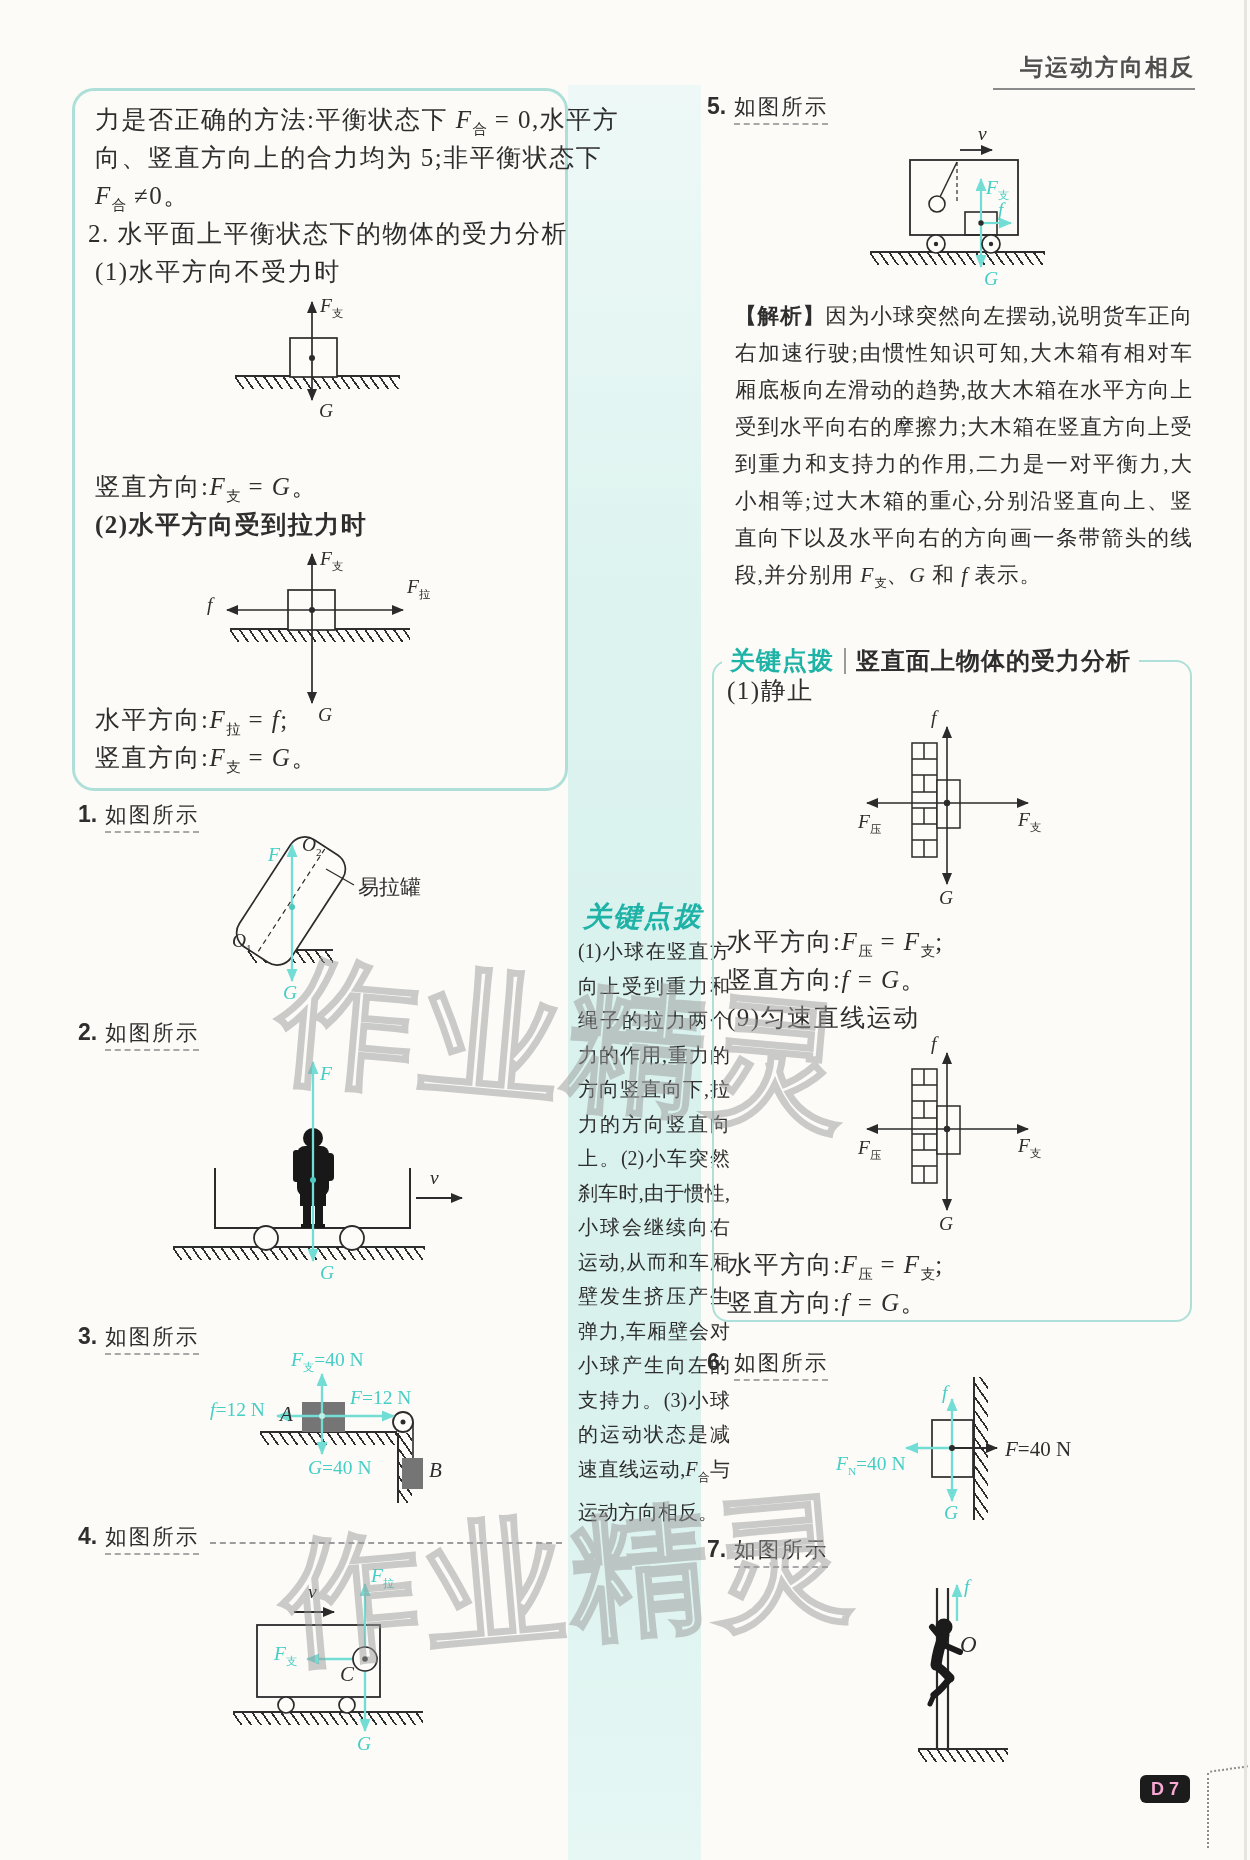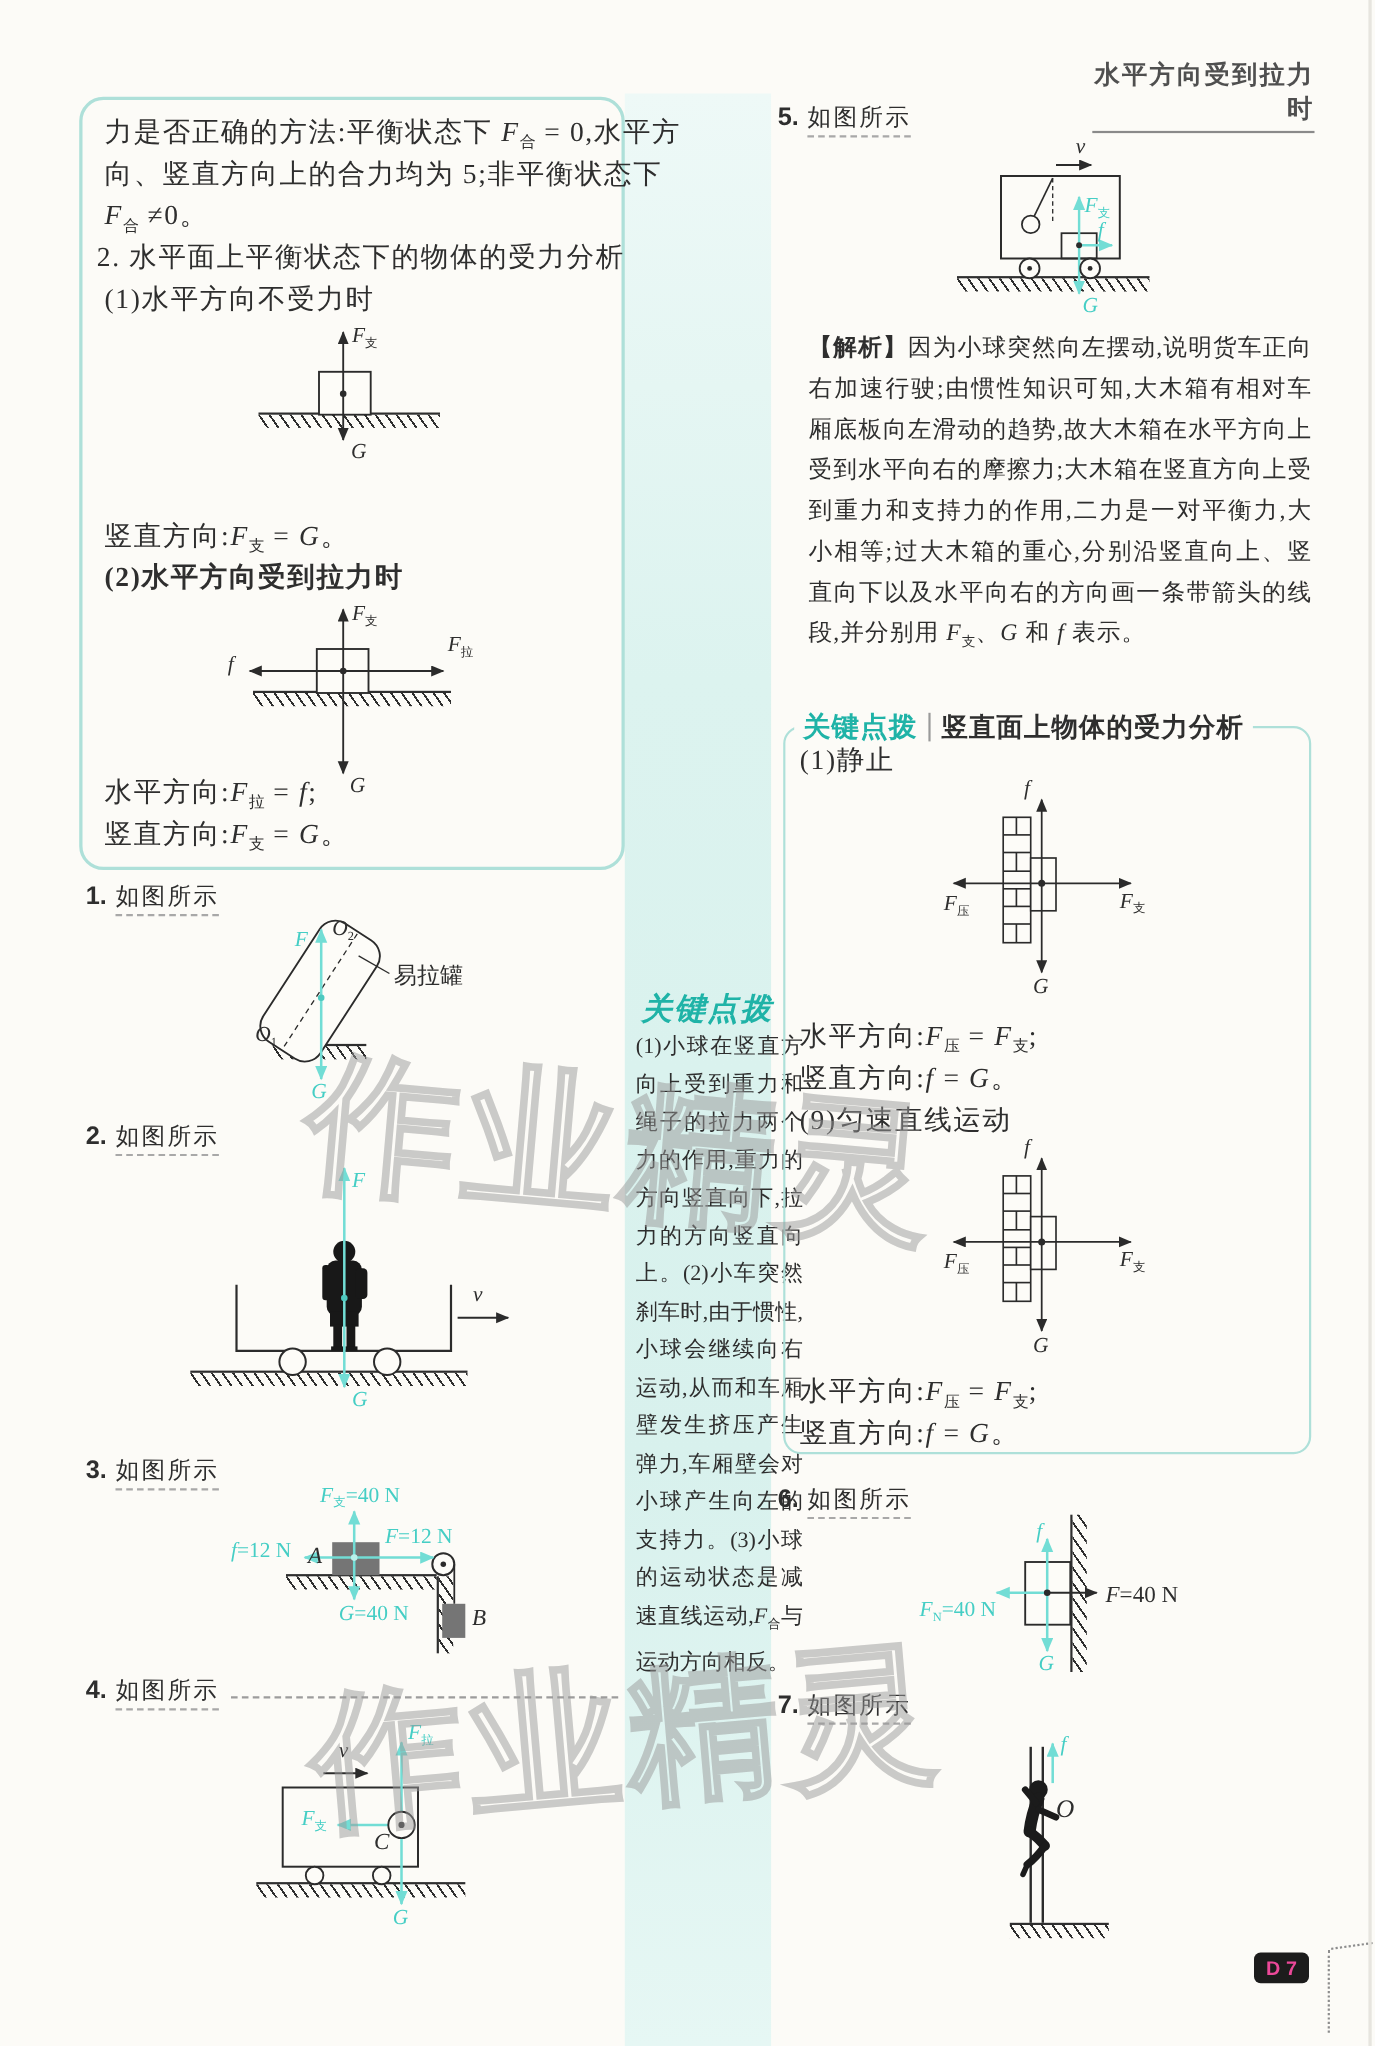--- a/index.html
+++ b/index.html
@@ -21,41 +21,41 @@
   .fig{position:absolute;}
   .fig svg{position:absolute;left:0;top:0;overflow:visible;}
   .notebox{position:absolute;border:3px solid #aee0d9;border-radius:22px;background:transparent;}
   .dzbox{position:absolute;border:2.5px solid #aee0d9;border-radius:16px;}
   .strip{position:absolute;background:linear-gradient(to bottom,#eef9f7 0%,#dcf3ef 30%,#d8f1ed 70%,#e6f7f4 100%);}
   .wm{position:absolute;font-family:"Liberation Sans","DejaVu Sans",sans-serif;font-weight:bold;
       font-size:138px;letter-spacing:6px;color:transparent;-webkit-text-stroke:2.6px #9a9a9a;
       opacity:.5;z-index:6;pointer-events:none;white-space:nowrap;}
   .teal-head{color:#1fb3a7;font-weight:bold;}
   .para{text-align:justify;font-size:21.5px;line-height:37px;letter-spacing:1px;}
-  .badge{position:absolute;background:#1c1c1c;color:#ec4899;border-radius:6px;
+  .badge{position:absolute;background:#1c1c1c;color:#f9a8d4;border-radius:6px;
          font-family:"Liberation Sans","DejaVu Sans",sans-serif;font-weight:bold;font-size:18px;
          display:flex;align-items:center;justify-content:center;}
 </style>
 </head>
 <body>
 
 <svg width="0" height="0" style="position:absolute">
   <defs>
     <marker id="ab" markerUnits="userSpaceOnUse" markerWidth="13" markerHeight="11" refX="11" refY="5" orient="auto">
       <path d="M0,0 L12,5 L0,10 z" fill="#2b2b2b"></path>
     </marker>
     <marker id="at" markerUnits="userSpaceOnUse" markerWidth="15" markerHeight="13" refX="12" refY="5.5" orient="auto">
       <path d="M0,0 L13,5.5 L0,11 z" fill="#72ddd5"></path>
     </marker>
   </defs>
 </svg>
 
 <div class="strip" style="left:568px;top:85px;width:133px;height:1775px;"></div>
 
-<div class="abs" style="left:993px;top:52px;width:202px;text-align:right;font-weight:bold;font-size:23px;color:#4f4f4f;border-bottom:2px solid #8a8a8a;padding-bottom:5px;letter-spacing:2px;font-family:'Liberation Sans','DejaVu Sans',sans-serif;">水平方向受到拉力时</div>
+<div class="abs" style="left:993px;top:52px;width:202px;text-align:right;font-weight:bold;font-size:23px;color:#4f4f4f;border-bottom:2px solid #8a8a8a;padding-bottom:5px;letter-spacing:2px;font-family:'Liberation Sans','DejaVu Sans',sans-serif;">与运动方向相反</div>
 
 <div class="notebox" style="left:72px;top:88px;width:490px;height:697px;"></div>
 <div class="abs t" style="left:95px;top:103px;">力是否正确的方法:平衡状态下 <i>F</i><sub>合</sub> = 0,水平方</div>
 <div class="abs t" style="left:95px;top:141px;">向、竖直方向上的合力均为 5;非平衡状态下</div>
 <div class="abs t" style="left:95px;top:179px;"><i>F</i><sub>合</sub> ≠0。</div>
 <div class="abs t" style="left:88px;top:217px;">2. 水平面上平衡状态下的物体的受力分析</div>
 <div class="abs t" style="left:95px;top:255px;">(1)水平方向不受力时</div>
 
 <div class="fig" style="left:95px;top:288px;width:440px;height:165px;">
   <div class="ground" style="left:140px;top:87px;width:165px;"></div>

